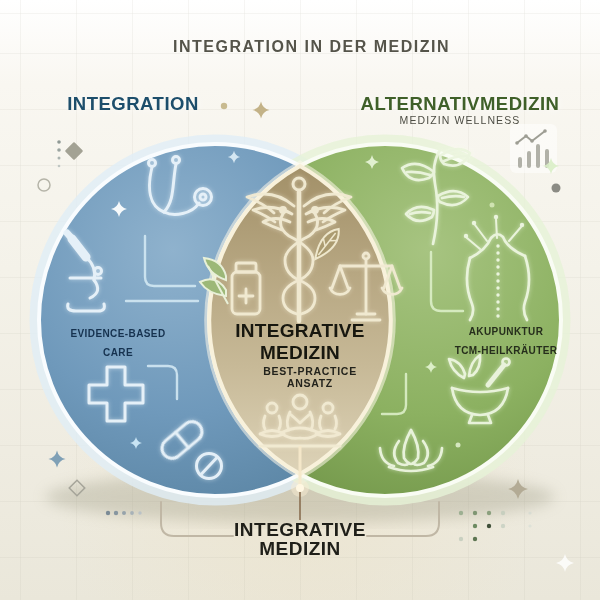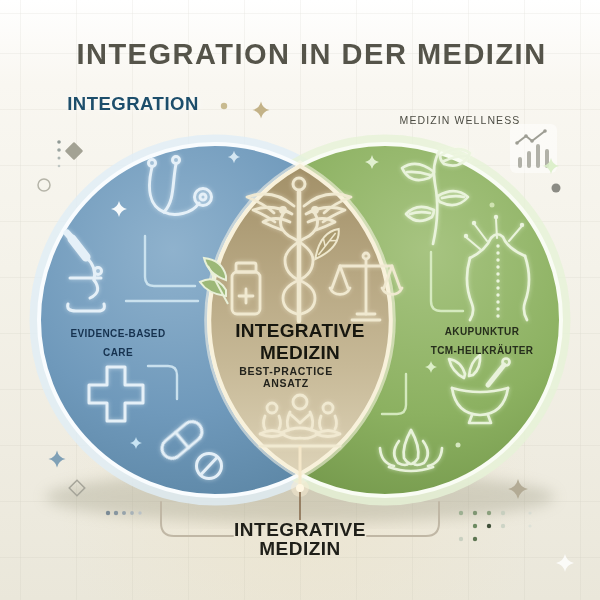--- a/index.html
+++ b/index.html
@@ -17,34 +17,34 @@
       repeating-linear-gradient(90deg, rgba(176,173,158,.20) 0 1px, transparent 1px 56px);
     background-position:20px 14px;
     opacity:.55;
   }
   svg.art{position:absolute;left:0;top:0;}
   .ic{fill:none;stroke-linecap:round;stroke-linejoin:round}
   .icL{stroke:#e9f3fa;stroke-width:3;opacity:.97;filter:drop-shadow(0 0 2px rgba(240,250,255,.55))}
   .icR{stroke:#ecf5df;stroke-width:2.7;opacity:.97;filter:drop-shadow(0 0 2px rgba(245,255,235,.55))}
   .icC{stroke:#f2ebd3;stroke-width:2.8;opacity:.97;filter:drop-shadow(0 0 2px rgba(255,250,230,.5))}
   .txt{position:absolute;text-align:center;white-space:nowrap}
-  .title{left:0;right:0;top:38px;font-size:29px;font-weight:800;letter-spacing:1.5px;color:#55544a;margin-left:23px;}
+  .title{left:0;right:0;top:38px;font-size:16px;font-weight:800;letter-spacing:1.5px;color:#55544a;margin-left:23px;}
   .colhead{width:220px;top:93px;font-size:18.5px;font-weight:800;letter-spacing:.5px;text-shadow:0 0 10px rgba(255,255,255,.9)}
   .colhead.lft{left:23px;color:#1d4e6b}
   .colhead.rgt{left:350px;color:#3f6029}
   .colsub{width:220px;top:115px;font-size:10.5px;font-weight:400;letter-spacing:1.1px;color:#4c4c43}
   .colsub.lft{left:23px}
   .colsub.rgt{left:350px;top:114px}
   .circle-label{font-size:10px;font-weight:700;line-height:19px;letter-spacing:.4px}
   .left-label{left:38px;width:160px;top:324px;color:#16324f}
-  .right-label{left:402px;width:160px;top:322px;color:#262e1c}
+  .right-label{left:426px;width:160px;top:322px;color:#262e1c}
   .center-main{left:210px;width:180px;font-size:19px;font-weight:800;letter-spacing:.3px;color:#17170f}
   .center-main.l1{top:320px}
   .center-main.l2{top:342px}
-  .center-sub{left:196px;width:180px;font-size:10.5px;font-weight:700;letter-spacing:.7px;color:#23231c}
+  .center-sub{left:220px;width:180px;font-size:10.5px;font-weight:700;letter-spacing:.7px;color:#23231c}
   .center-sub.s1{top:365px}
   .center-sub.s2{top:377px}
   .foot-main{left:0;right:0;font-size:19px;font-weight:800;letter-spacing:.5px;color:#1f1f19}
   .foot-main.f1{top:519px}
   .foot-main.f2{top:538px}
   .foot-sub{left:0;right:0;top:558px;font-size:11.5px;font-weight:700;letter-spacing:1.8px;color:#35352c}
 </style>
 </head>
 <body>
 
@@ -306,20 +306,21 @@
     <g>
       <rect x="-6.5" y="-6.5" width="13" height="13" rx="1" transform="translate(74,151) rotate(45)" fill="#a3a294"></rect>
       <rect x="-5.5" y="-5.5" width="11" height="11" transform="translate(77,488) rotate(45)" fill="none" stroke="#a5a499" stroke-width="1.5"></rect>
       <circle cx="44" cy="185" r="6" fill="none" stroke="#b5b4a8" stroke-width="1.5"></circle>
     </g>
   </svg>
 
   <div class="txt title">INTEGRATION IN DER MEDIZIN</div>
 
   <div class="txt colhead lft">INTEGRATION</div>
+  <div class="txt colhead rgt">ALTERNATIVMEDIZIN</div>
   <div class="txt colsub rgt">MEDIZIN WELLNESS</div>
 
   <div class="txt circle-label left-label">
     <div>EVIDENCE-BASED</div>
     <div>CARE</div>
   </div>
   <div class="txt circle-label right-label">
     <div>AKUPUNKTUR</div>
     <div>TCM-HEILKRÄUTER</div>
   </div>

